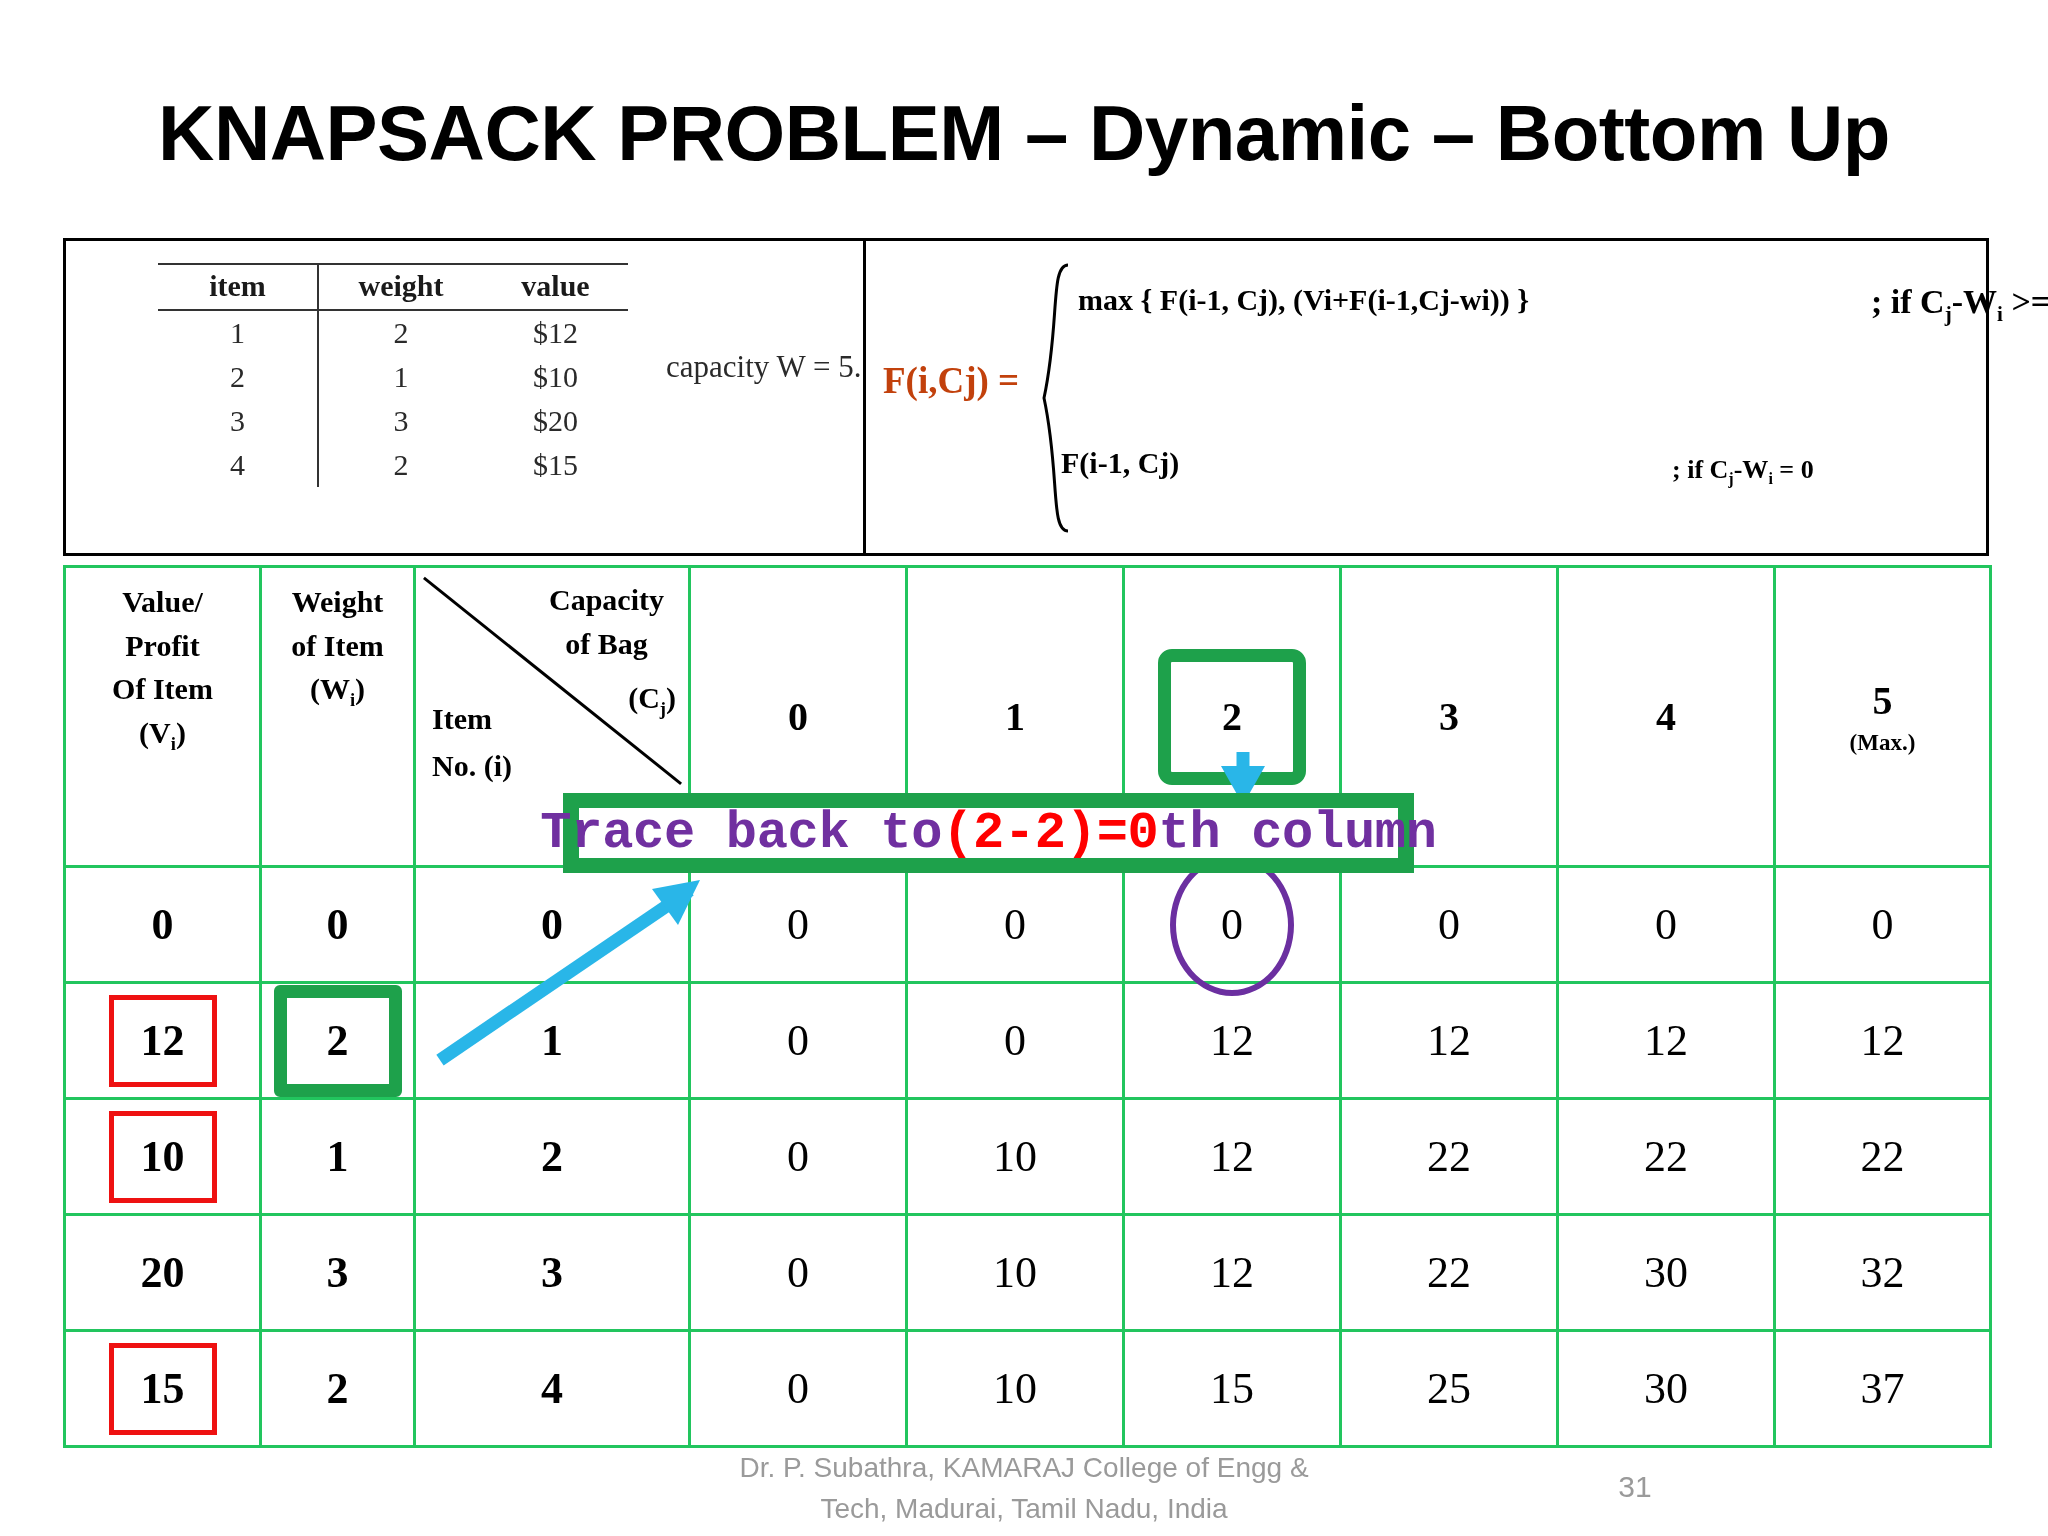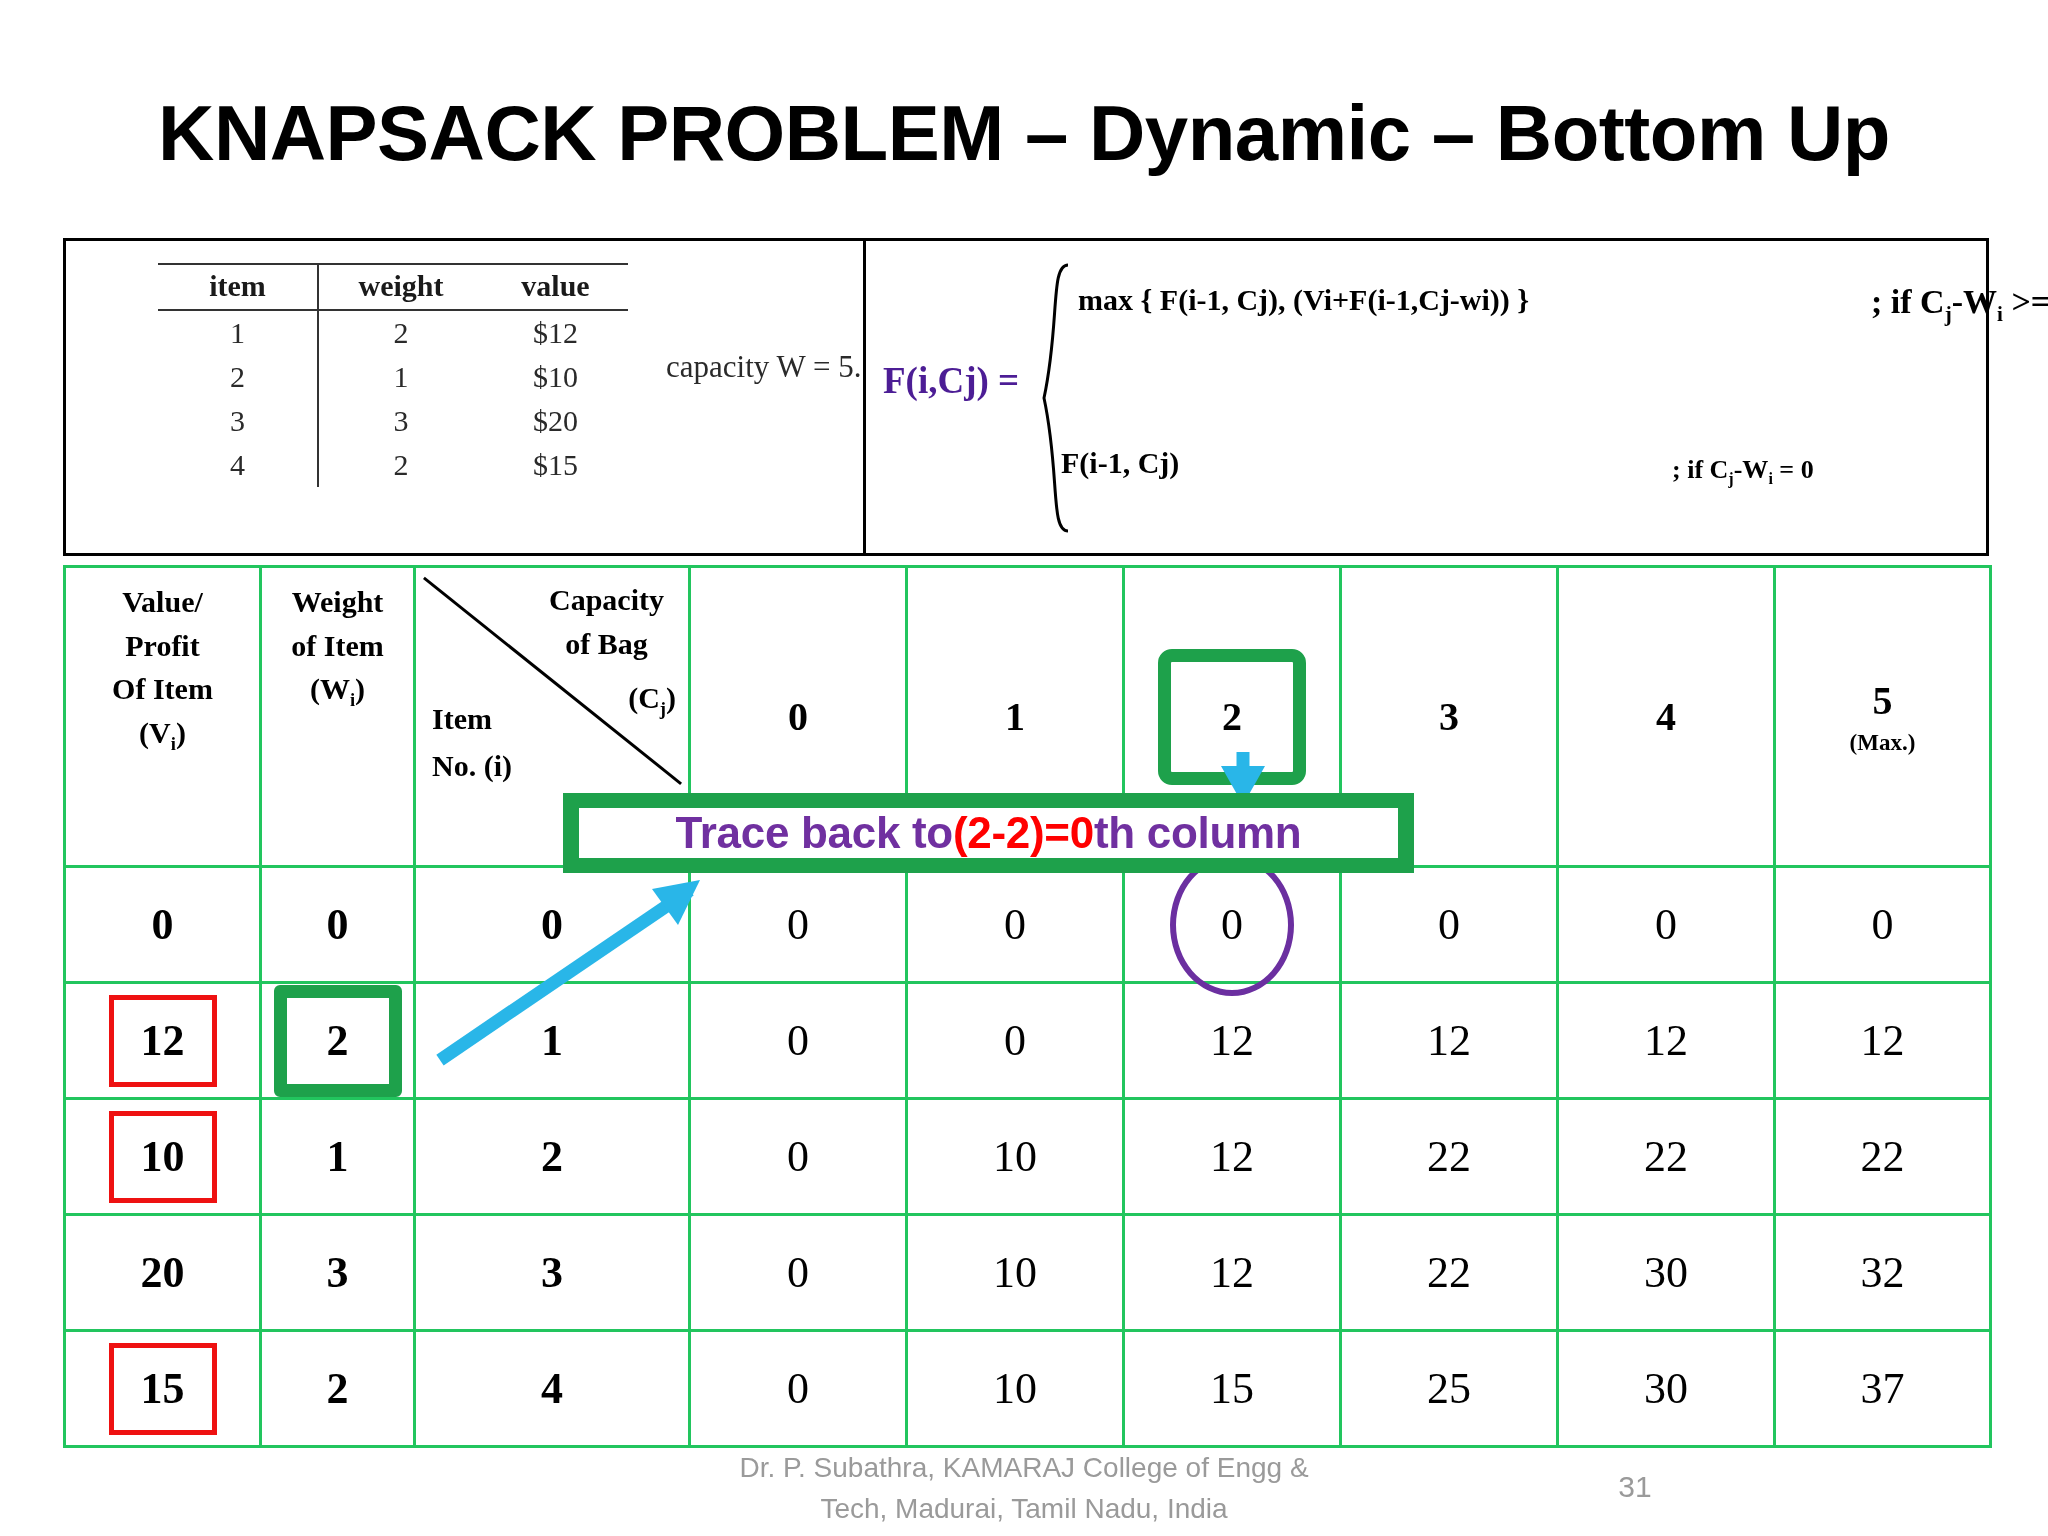--- a/index.html
+++ b/index.html
@@ -87,21 +87,21 @@
     white-space: nowrap;
   }
 
   
   #flabel {
     position: absolute;
     left: 17px; top: 118px;
     font-family: "Liberation Serif", serif;
     font-weight: bold;
     font-size: 37px;
-    color: #4c1d95;
+    color: #c2410c;
     white-space: nowrap;
   }
   #brace {
     position: absolute;
     left: 172px; top: 22px;
     width: 34px; height: 270px;
   }
   .frow {
     position: absolute;
     font-family: "Liberation Serif", serif;
@@ -201,23 +201,23 @@
     position: absolute;
     left: 563px; top: 793px;
     width: 851px; height: 80px;
     background: #1ea14b;
     display: flex; align-items: center; justify-content: center;
   }
   #banner .inner {
     background: #ffffff;
     width: 819px; height: 50px;
     display: flex; align-items: center; justify-content: center;
-    font-family: Liberation Sans, sans-serif;
-    font-weight: bold;
-    font-size: 44px;
+    font-family: Liberation Mono, monospace;
+    font-weight: bold;
+    font-size: 52px;
     white-space: nowrap;
     letter-spacing: -0.3px;
   }
   #banner .p1, #banner .p3 { color: #7030a0; }
   #banner .p2 { color: #ff0000; }
 
   
   #footer {
     position: absolute;
     left: 0; top: 1448px;

